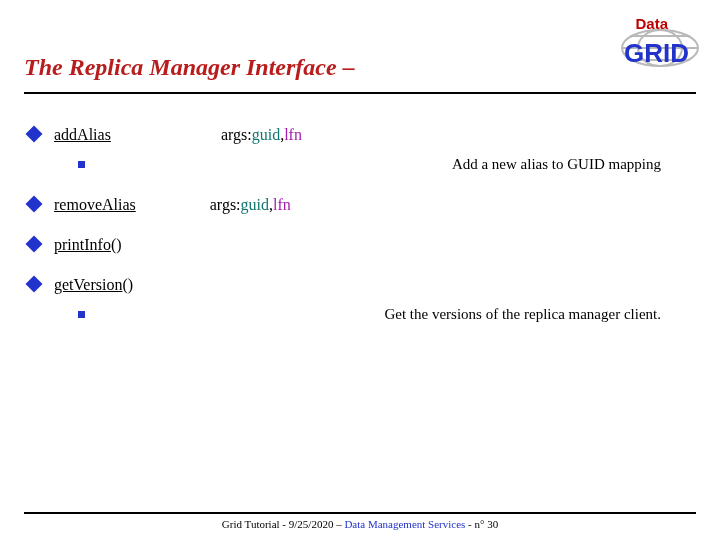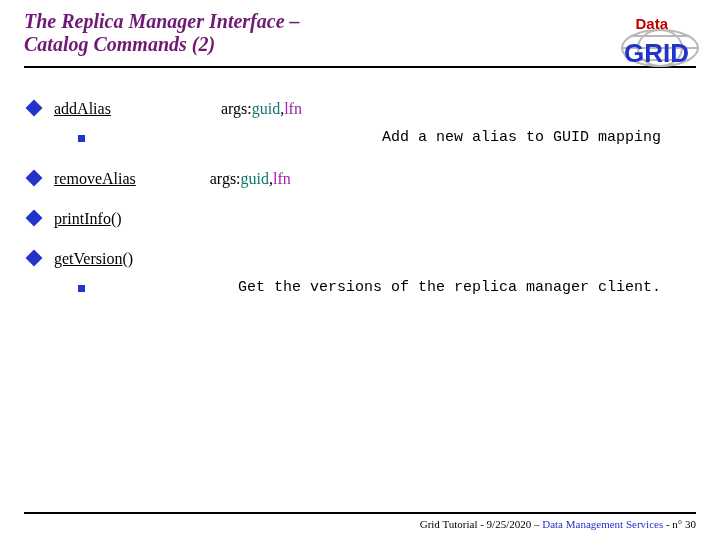--- a/index.html
+++ b/index.html
@@ -15,26 +15,27 @@
   .slide {
     position: relative;
     width: 720px;
     height: 540px;
     box-sizing: border-box;
   }
   .title-wrap {
     padding: 10px 24px 6px 24px;
   }
   .title {
-    color: #701a75;
+    color: #b91c1c;
     font-family: "Comic Sans MS", "Comic Sans", cursive;
     font-weight: bold;
     font-style: italic;
-    font-size: 20px;
+    font-size: 24px;
     line-height: 1.15;
+    margin-top: 44px;
   }
   .rule {
     margin: 4px 24px 0 24px;
     height: 2px;
     background: #000;
   }
   .logo {
     position: absolute;
     top: 16px;
     right: 18px;
@@ -68,21 +69,21 @@
   .args-label {
     margin-left: 110px;
   }
   .args-label.shift2 { margin-left: 74px; }
   .guid { color: #0f766e; }
   .lfn  { color: #a21caf; }
   .sub {
     margin: 10px 0 0 50px;
     display: flex;
     align-items: flex-start;
-    font-family: Liberation Mono, monospace;
+    font-family: Liberation Serif, serif;
     font-size: 15px;
     line-height: 1.35;
   }
   .sq {
     flex: 0 0 auto;
     width: 7px;
     height: 7px;
     background: #2233cc;
     margin: 7px 16px 0 0;
   }
@@ -94,21 +95,21 @@
     right: 0;
     padding: 0 24px;
     font-family: "Comic Sans MS", "Comic Sans", cursive;
     font-size: 11px;
   }
   .footer-rule {
     height: 2px;
     background: #000;
     margin-bottom: 4px;
   }
-  .footer-line { text-align: right; white-space: nowrap; }
+  .footer-line { text-align: center; white-space: nowrap; }
   .f-dms { color: #2233cc; }
 </style>
 </head>
 <body>
 
 <div class="slide">
 
   <div class="logo">
     <svg viewBox="0 0 100 52">
       <ellipse cx="58" cy="32" rx="38" ry="18" fill="none" stroke="#b9b9b9" stroke-width="2"></ellipse>
@@ -116,21 +117,20 @@
       <line x1="20" y1="32" x2="96" y2="32" stroke="#b9b9b9" stroke-width="2"></line>
       <line x1="28" y1="20" x2="88" y2="20" stroke="#b9b9b9" stroke-width="2"></line>
       <line x1="28" y1="44" x2="88" y2="44" stroke="#b9b9b9" stroke-width="2"></line>
       <text x="66" y="13" text-anchor="end" font-family="Arial Black, Arial, sans-serif" font-size="15" font-weight="900" fill="#c00000">Data</text>
       <text x="22" y="46" font-family="Arial Black, Arial, sans-serif" font-size="26" font-weight="900" fill="#2233cc">GRID</text>
     </svg>
   </div>
 
   <div class="title-wrap">
     <div class="title">The Replica Manager Interface –</div>
-    <div class="title">Catalog Commands (2)</div>
   </div>
   <div class="rule"></div>
 
   <div class="body">
 
     <div class="item">
       <div class="item-head">
         <div class="diamond"></div>
         <span class="cmd">addAlias</span>
         <span class="args-label">args: </span>

